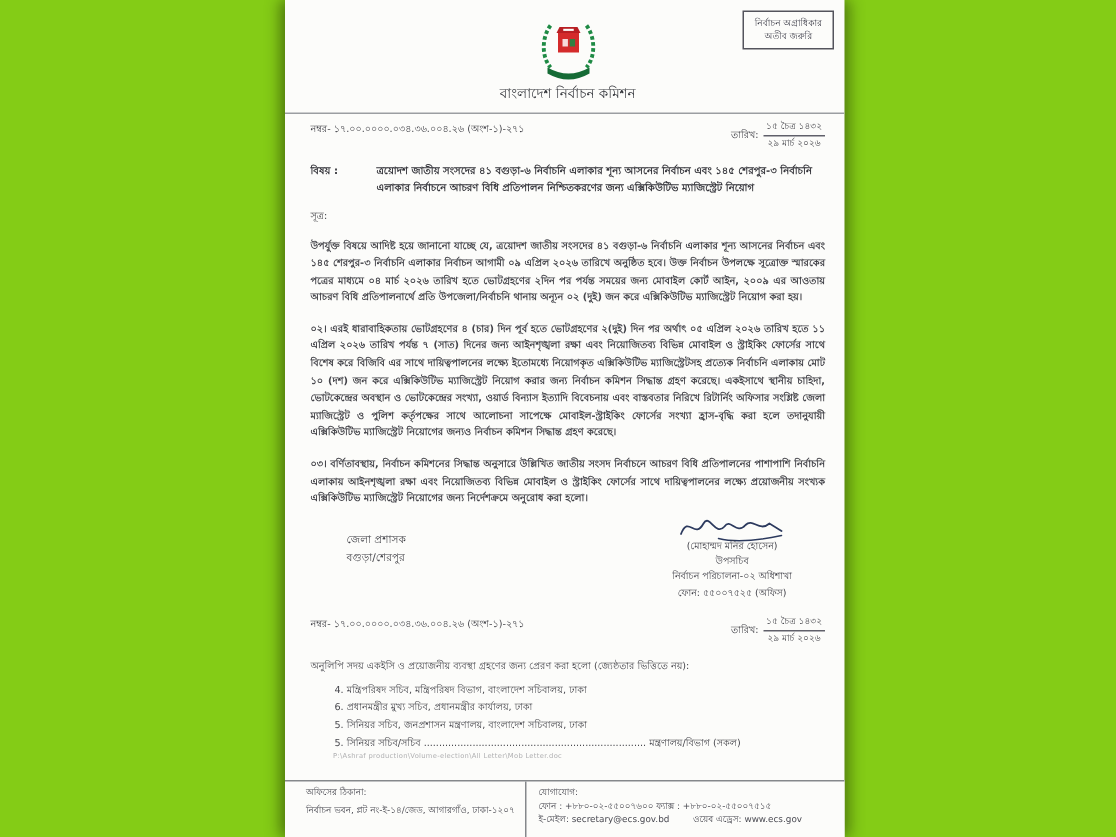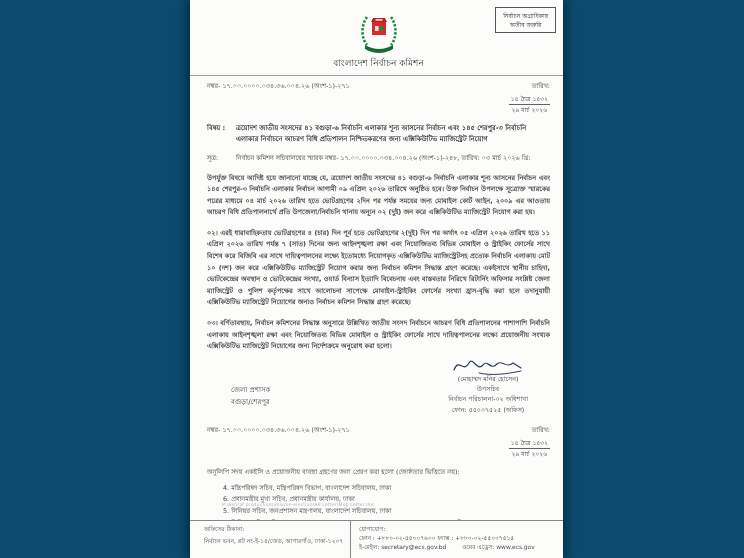--- a/index.html
+++ b/index.html
@@ -1,41 +1,41 @@
 <!DOCTYPE html>
 <html lang="bn"><head>
 <meta charset="utf-8">
 <style>
   html,body{margin:0;padding:0;}
-  .canvas{position:relative;width:744px;height:558px;background:#0c4a6e;overflow:hidden;
+  .canvas{position:relative;width:744px;height:558px;background:#84cc16;overflow:hidden;
           font-family:"DejaVu Sans",sans-serif;}
   .page{position:absolute;left:190px;top:0;width:373px;height:558px;background:#fcfcfa;
         box-shadow:-4px 0 9px rgba(0,0,0,.35),4px 0 9px rgba(0,0,0,.3);}
   .page-inner{position:relative;width:100%;height:100%;box-sizing:border-box;
               padding:0 13px 0 17px;overflow:hidden;color:#3c3c40;}
   .stamp{position:absolute;top:7px;right:7px;border:1px solid #54545c;padding:3px 7px;
          text-align:center;font-size:6px;line-height:9px;color:#3c3c48;background:#fcfcfa;z-index:3;}
   .header{text-align:center;padding-top:12px;}
   .emblem{display:block;margin:0 auto;}
   .org-name{font-size:9px;line-height:11px;margin-top:2px;color:#36383d;}
   .org-dept{font-size:8px;line-height:10px;margin-top:2px;color:#3c3e44;}
   .rule{border-top:1px solid #9b9ea1;margin:6px -13px 0 -17px;}
   .ref-row{display:flex;justify-content:space-between;align-items:flex-start;
            margin-top:5px;font-size:6.4px;color:#45454b;}
-  .date-block{display:flex;gap:3px;align-items:flex-end;flex-direction:column;}
+  .date-block{display:flex;gap:3px;align-items:center;}
   .date-frac{text-align:center;font-size:6px;line-height:8px;}
   .date-top{border-bottom:1px solid #60606a;padding:0 2px 1px 2px;}
   .date-bottom{padding-top:1px;}
   .labeled-row{display:flex;margin-top:9px;font-size:6.7px;line-height:10.5px;}
   .labeled-row .lbl{width:29px;flex-shrink:0;}
-  .subject{font-weight:bold;color:#35353b;}
+  .subject{font-weight:bold;color:#35353b;gap:15px;}
   .source{margin-top:9px;font-size:6.4px;}
   .para{margin-top:9px;font-size:6.5px;line-height:11.6px;text-align:justify;color:#44444a;font-weight:bold;}
   .sig-area{position:relative;margin-top:3px;height:64px;}
-  .addressee{position:absolute;left:24px;top:28px;font-size:7px;line-height:12px;color:#3e3e44;}
+  .addressee{position:absolute;left:24px;top:12px;font-size:7px;line-height:12px;color:#3e3e44;}
   .sig-block{position:absolute;right:22px;top:0;text-align:center;font-size:6.3px;
              line-height:10.3px;color:#3e3e46;}
   .sig-scribble{display:block;margin:0 auto -2px auto;}
   .dist-heading{margin-top:9px;font-size:6.4px;color:#45454b;}
   .dist-list{margin-top:5px;padding-left:16px;font-size:6.4px;line-height:11.6px;color:#45454b;}
   .file-note{position:absolute;left:32px;top:502px;font-size:4.5px;color:#b0b0b2;
              letter-spacing:.2px;}
   .footer{position:absolute;left:0;right:0;top:520px;bottom:-12px;border-top:1px solid #85888b;
           display:flex;font-size:5.9px;line-height:9px;color:#4a4a52;background:#fcfcfa;}
   .footer-left{width:160px;padding:4px 4px 0 14px;box-sizing:border-box;}
@@ -86,21 +86,20 @@
         </div>
       </div>
 
       <div class="labeled-row subject">
         <span class="lbl">বিষয় :</span>
         <span>ত্রয়োদশ জাতীয় সংসদের ৪১ বগুড়া-৬ নির্বাচনি এলাকার শূন্য আসনের নির্বাচন এবং ১৪৫ শেরপুর-৩ নির্বাচনি এলাকার নির্বাচনে আচরণ বিধি প্রতিপালন নিশ্চিতকরণের জন্য এক্সিকিউটিভ ম্যাজিস্ট্রেট নিয়োগ</span>
       </div>
 
       <div class="labeled-row source">
         <span class="lbl">সূত্র:</span>
-        <span>নির্বাচন কমিশন সচিবালয়ের স্মারক নম্বর- ১৭.০০.০০০০.০৩৪.০০৪.২৬ (অংশ-১)-২৪৮, তারিখ: ০৩ মার্চ ২০২৬ খ্রি:</span>
       </div>
 
       <div class="para">উপর্যুক্ত বিষয়ে আদিষ্ট হয়ে জানানো যাচ্ছে যে, ত্রয়োদশ জাতীয় সংসদের ৪১ বগুড়া-৬ নির্বাচনি এলাকার শূন্য আসনের নির্বাচন এবং ১৪৫ শেরপুর-৩ নির্বাচনি এলাকার নির্বাচন আগামী ০৯ এপ্রিল ২০২৬ তারিখে অনুষ্ঠিত হবে। উক্ত নির্বাচন উপলক্ষে সূত্রোক্ত স্মারকের পত্রের মাধ্যমে ০৪ মার্চ ২০২৬ তারিখ হতে ভোটগ্রহণের ২দিন পর পর্যন্ত সময়ের জন্য মোবাইল কোর্ট আইন, ২০০৯ এর আওতায় আচরণ বিধি প্রতিপালনার্থে প্রতি উপজেলা/নির্বাচনি থানায় অন্যূন ০২ (দুই) জন করে এক্সিকিউটিভ ম্যাজিস্ট্রেট নিয়োগ করা হয়।</div>
       <div class="para">০২। এরই ধারাবাহিকতায় ভোটগ্রহণের ৪ (চার) দিন পূর্ব হতে ভোটগ্রহণের ২(দুই) দিন পর অর্থাৎ ০৫ এপ্রিল ২০২৬ তারিখ হতে ১১ এপ্রিল ২০২৬ তারিখ পর্যন্ত ৭ (সাত) দিনের জন্য আইনশৃঙ্খলা রক্ষা এবং নিয়োজিতব্য বিভিন্ন মোবাইল ও স্ট্রাইকিং ফোর্সের সাথে বিশেষ করে বিজিবি এর সাথে দায়িত্বপালনের লক্ষ্যে ইতোমধ্যে নিয়োগকৃত এক্সিকিউটিভ ম্যাজিস্ট্রেটসহ প্রত্যেক নির্বাচনি এলাকায় মোট ১০ (দশ) জন করে এক্সিকিউটিভ ম্যাজিস্ট্রেট নিয়োগ করার জন্য নির্বাচন কমিশন সিদ্ধান্ত গ্রহণ করেছে। একইসাথে স্থানীয় চাহিদা, ভোটকেন্দ্রের অবস্থান ও ভোটকেন্দ্রের সংখ্যা, ওয়ার্ড বিন্যাস ইত্যাদি বিবেচনায় এবং বাস্তবতার নিরিখে রিটার্নিং অফিসার সংশ্লিষ্ট জেলা ম্যাজিস্ট্রেট ও পুলিশ কর্তৃপক্ষের সাথে আলোচনা সাপেক্ষে মোবাইল-স্ট্রাইকিং ফোর্সের সংখ্যা হ্রাস-বৃদ্ধি করা হলে তদানুযায়ী এক্সিকিউটিভ ম্যাজিস্ট্রেট নিয়োগের জন্যও নির্বাচন কমিশন সিদ্ধান্ত গ্রহণ করেছে।</div>
       <div class="para">০৩। বর্ণিতাবস্থায়, নির্বাচন কমিশনের সিদ্ধান্ত অনুসারে উল্লিখিত জাতীয় সংসদ নির্বাচনে আচরণ বিধি প্রতিপালনের পাশাপাশি নির্বাচনি এলাকায় আইনশৃঙ্খলা রক্ষা এবং নিয়োজিতব্য বিভিন্ন মোবাইল ও স্ট্রাইকিং ফোর্সের সাথে দায়িত্বপালনের লক্ষ্যে প্রয়োজনীয় সংখ্যক এক্সিকিউটিভ ম্যাজিস্ট্রেট নিয়োগের জন্য নির্দেশক্রমে অনুরোধ করা হলো।</div>
 
       <div class="sig-area">
         <div class="addressee">
           <div>জেলা প্রশাসক</div>
           <div>বগুড়া/শেরপুর</div>

